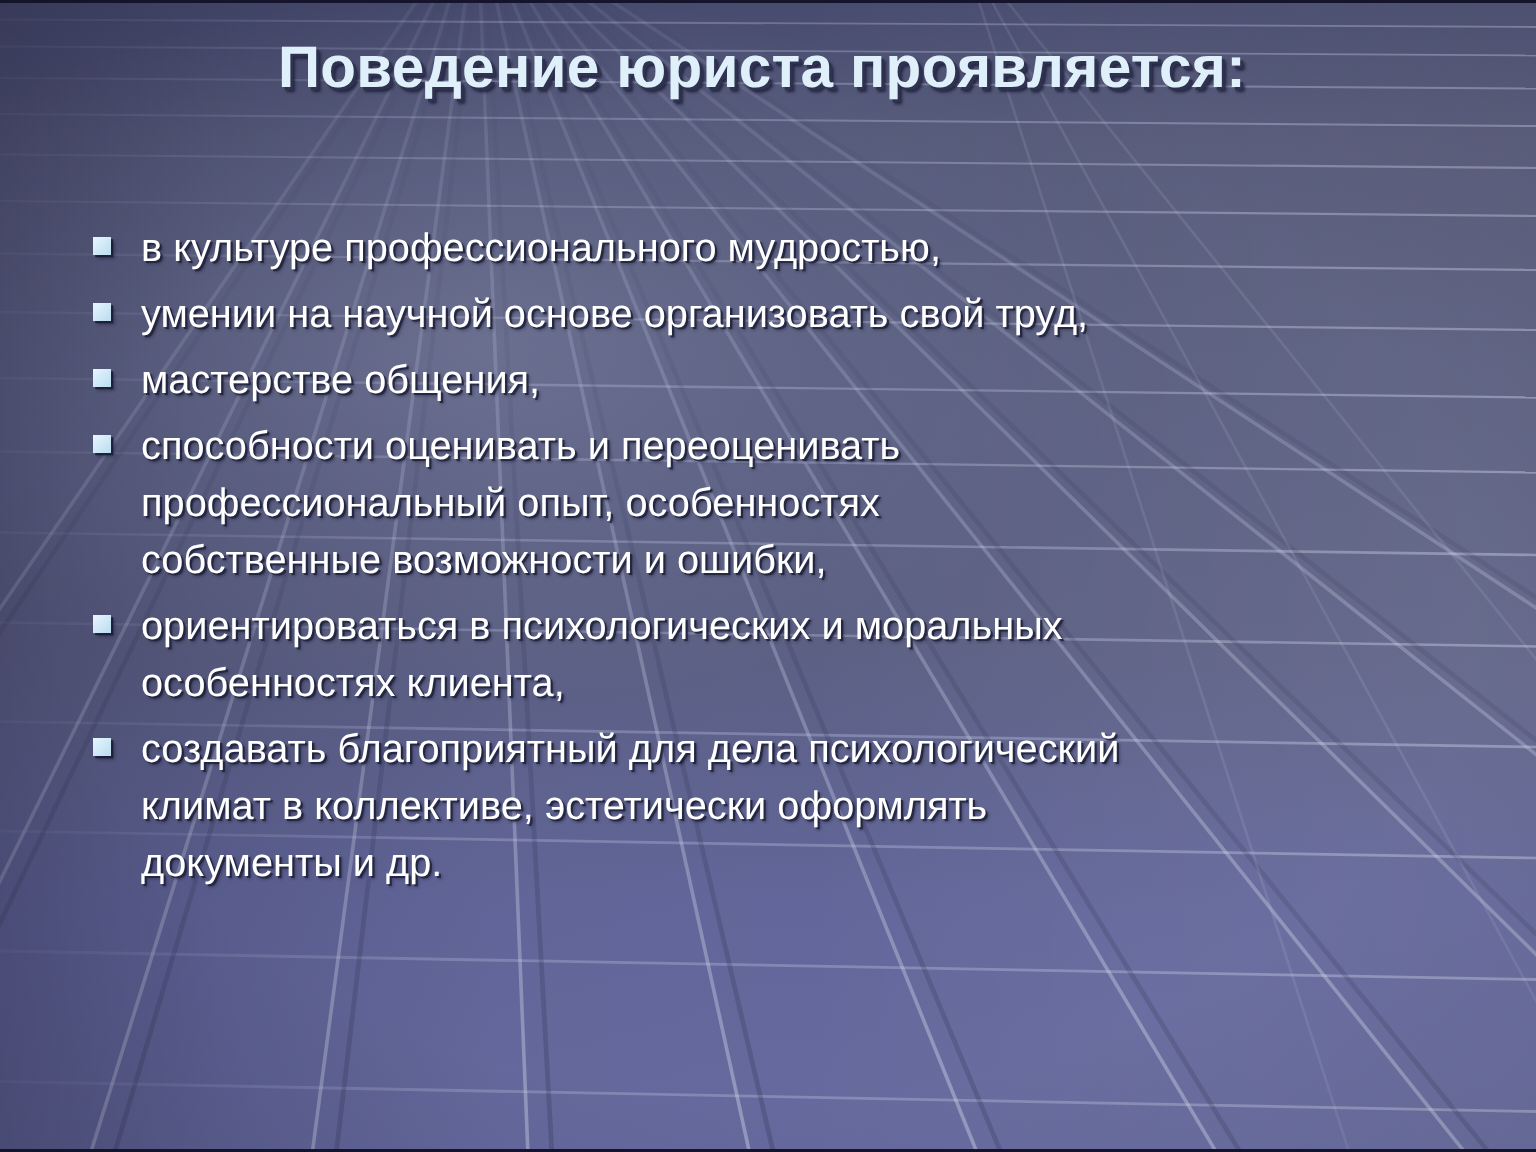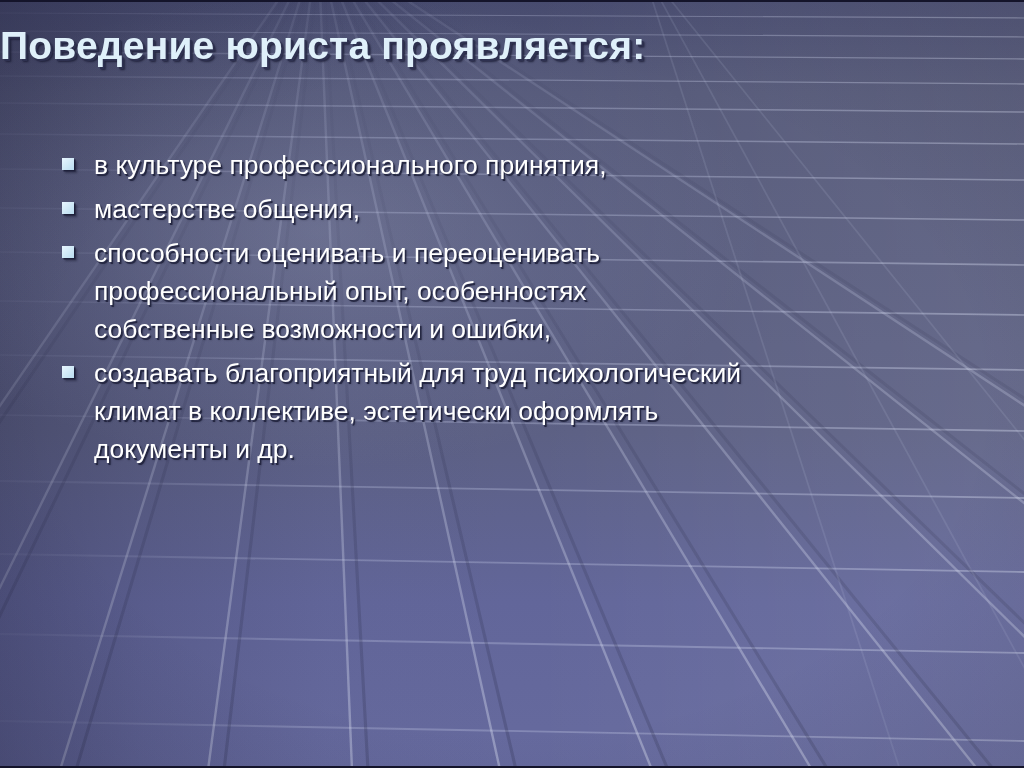--- a/index.html
+++ b/index.html
@@ -72,20 +72,21 @@
 
   .bg-grid { inset: 0; }
   .bg-grid svg { display: block; width: 1024px; height: 768px; }
 
   
   #title {
     position: absolute;
     top: 22px;
     left: 0;
     width: 1016px;
+    text-align: center;
     font-size: 39px;
     font-weight: bold;
     letter-spacing: 0.2px;
     color: #dff0fa;
     text-shadow:
        2px 2px 0 #2e3150,
        3px 3px 2px rgba(20,22,44,0.75);
     white-space: nowrap;
   }
 
@@ -214,39 +215,48 @@
   <div class="bg-layer bg-sideshade"></div>
   <div class="bg-layer bg-bloom"></div>
   <div class="bg-layer bg-vignette"></div>
 
   <div id="title">Поведение юриста проявляется:</div>
 
   <div id="body">
 
     <div class="bullet-row">
       <span class="bullet-marker"></span>
-      <span class="bullet-text">в культуре профессионального принятия,</span>
-    </div>
-
+      <span class="bullet-text">в культуре профессионального мудростью,</span>
+    </div>
+
+    <div class="bullet-row">
+      <span class="bullet-marker"></span>
+      <span class="bullet-text">умении на научной основе организовать свой труд,</span>
+    </div>
 
     <div class="bullet-row">
       <span class="bullet-marker"></span>
       <span class="bullet-text">мастерстве общения,</span>
     </div>
 
     <div class="bullet-row">
       <span class="bullet-marker"></span>
       <span class="bullet-text"> способности оценивать и переоценивать
 профессиональный опыт, особенностях
 собственные возможности и ошибки,</span>
     </div>
 
 
-
-    <div class="bullet-row">
-      <span class="bullet-marker"></span>
-      <span class="bullet-text">создавать благоприятный для труд психологический
+    <div class="bullet-row">
+      <span class="bullet-marker"></span>
+      <span class="bullet-text">ориентироваться в психологических и моральных
+особенностях клиента,</span>
+    </div>
+
+    <div class="bullet-row">
+      <span class="bullet-marker"></span>
+      <span class="bullet-text">создавать благоприятный для дела психологический
 климат в коллективе, эстетически оформлять
 документы и др.</span>
     </div>
 
   </div>
 </div>
 
 </body></html>

